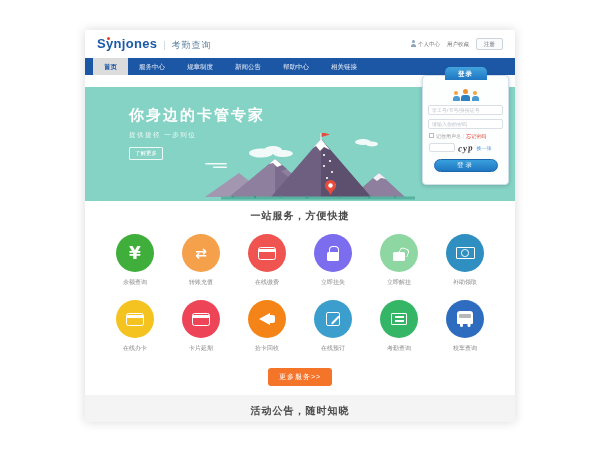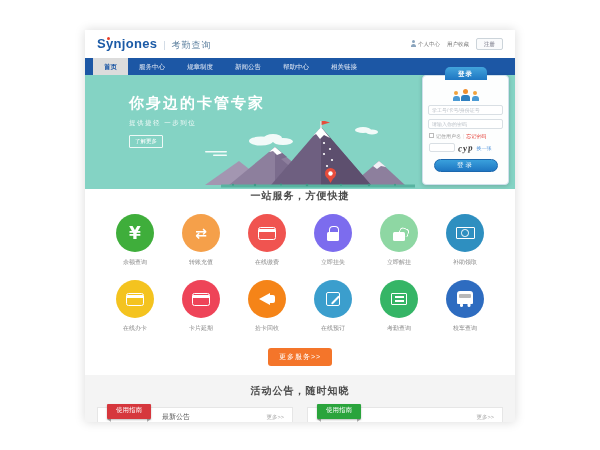--- a/index.html
+++ b/index.html
@@ -23,21 +23,21 @@
   .hdr-right { margin-left:auto; display:flex; align-items:center; gap:7px; font-size:5.5px; color:#777; }
   .hr-item { display:flex; align-items:center; cursor:pointer; }
   .person-icon { display:inline-block; width:5px; height:3px; border-radius:2.5px 2.5px 0 0; background:#8aa4bd; position:relative; margin-right:2px; top:1px; }
   .person-icon::before { content:""; position:absolute; top:-4px; left:1px; width:3px; height:3px; border-radius:50%; background:#8aa4bd; }
   .register-btn { font-size:5.5px; color:#667; border:1px solid #ccd4da; border-radius:2px; padding:1.5px 7px; background:#fafbfc; cursor:pointer; }
   
   .nav { height:17px; background:#1c57a5; display:flex; align-items:stretch; padding-left:8px; position:relative; z-index:3; }
   .nav-item { font-size:6.5px; color:#e8eef7; line-height:17px; padding:0 11px; cursor:pointer; }
   .nav-item.active { background:#dcdcdc; color:#1c57a5; font-weight:bold; }
   
-  .hero { position:relative; height:114px; background:#84d3c4; overflow:hidden; }
+  .hero { position:relative; height:114px; background:#84d3c4; overflow:hidden;margin-top:12px; }
   .hero-text { position:absolute; left:44px; top:19px; z-index:2; }
   .hero-title { font-size:15px; font-weight:bold; color:#fff; letter-spacing:2px; }
   .hero-sub { font-size:6.5px; color:rgba(255,255,255,.92); letter-spacing:1.5px; margin-top:6px; }
   .hero-cta { display:inline-block; margin-top:7px; font-size:5.5px; color:#fff; border:1px solid rgba(255,255,255,.85); padding:2px 5px; border-radius:1px; cursor:pointer; }
   .mtn { position:absolute; left:118px; bottom:0; }
   
   .login { position:absolute; right:6px; top:45px; width:87px; height:110px; background:#fdfefe;
     border:1px solid #cfe0ec; border-radius:4px; box-shadow:0 1px 4px rgba(0,0,0,.18); z-index:5; }
   .login-tab { position:absolute; top:-9px; left:50%; transform:translateX(-50%); width:42px; height:13px;
     background:linear-gradient(#43a4dc,#1e76c2); color:#fff; font-size:6.5px; font-weight:bold; text-align:center;
@@ -56,21 +56,21 @@
   .forgot { color:#e5433b; cursor:pointer; }
   .captcha-row { display:flex; align-items:center; gap:3px; margin:4px 6px 0; }
   .captcha-input { width:26px; height:9px; border:1px solid #d9dfe4; border-radius:2px; font-size:5px; padding:0 2px; }
   .captcha-img { font-family:"Liberation Serif","DejaVu Serif",serif; font-style:italic; font-weight:bold;
     font-size:9px; color:#3c3c3c; letter-spacing:1px; transform:rotate(-4deg); cursor:pointer; }
   .refresh { font-size:5px; color:#4a90d9; cursor:pointer; }
   .login-btn { display:block; margin:6px auto 0; width:64px; height:13px; border-radius:7px;
     background:linear-gradient(#3aa0dc,#1e76c2); color:#fff; font-size:6.5px; letter-spacing:2px;
     border:1px solid #1a67ad; cursor:pointer; }
   
-  .services { background:#fff; }
+  .services { background:#fff; padding-top:8px; }
   .sec-title { text-align:center; font-size:10px; font-weight:bold; color:#4a4a4a; letter-spacing:1px; }
   .row { display:flex; justify-content:center; margin-top:11px; }
   .row.second { margin-top:13px; }
   .svc { width:66px; text-align:center; cursor:pointer; }
   .circle { width:38px; height:38px; border-radius:50%; margin:0 auto; display:flex; align-items:center; justify-content:center; position:relative; }
   .g { color:#fff; font-size:17px; font-weight:bold; line-height:1; font-family:"DejaVu Sans",sans-serif; }
   .g.small { font-size:14px; }
   .svc-label { margin-top:6px; font-size:6px; color:#8a8a8a; }
   
   .ic { position:relative; display:block; }

